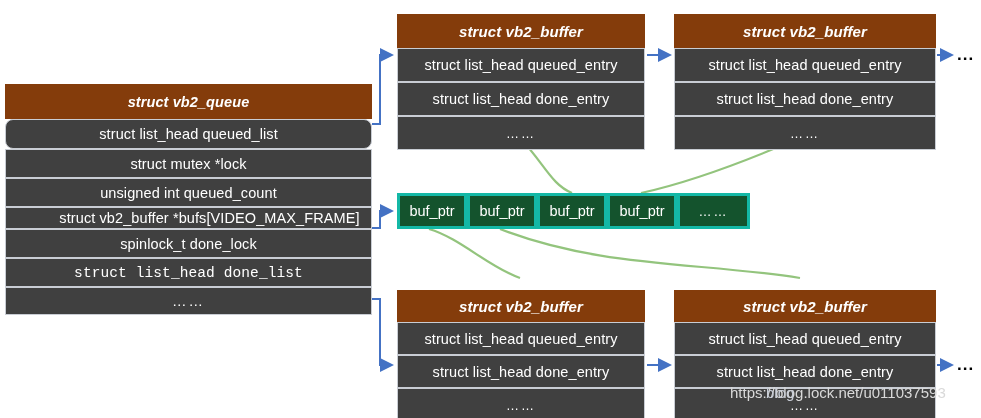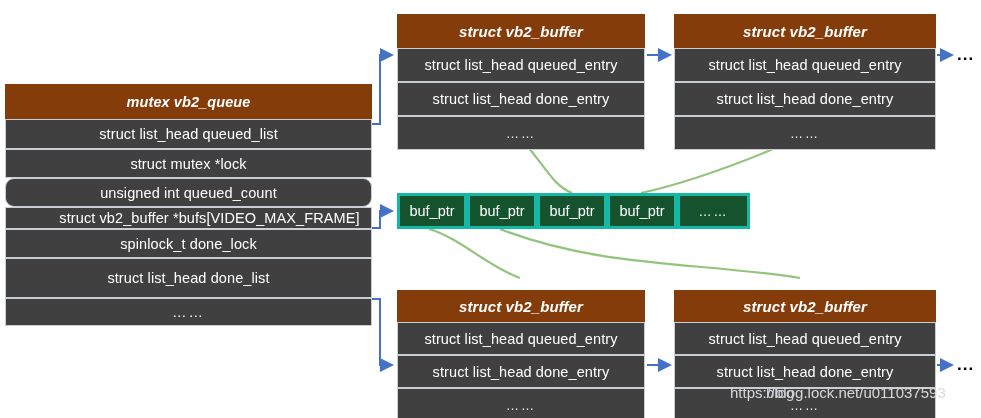--- a/index.html
+++ b/index.html
@@ -104,27 +104,27 @@
     <path d="M521,139 C545,165 552,185 572,193" fill="none" stroke="#93C47D" stroke-width="2.2"></path>
 
     <path d="M641,193 C700,180 760,155 797,139" fill="none" stroke="#93C47D" stroke-width="2.2"></path>
 
     <path d="M429,229 C460,238 490,268 520,278" fill="none" stroke="#93C47D" stroke-width="2.2"></path>
 
     <path d="M500,229 C600,268 700,262 800,278" fill="none" stroke="#93C47D" stroke-width="2.2"></path>
   </svg>
 
   <div class="box" id="queue-box" style="left:5px;top:72px;width:367px;">
-    <div class="row header" style="height:35px;">mutex vb2_queue</div>
-    <div class="row" style="height:30px;">struct list_head  queued_list</div>
+    <div class="row header" style="height:35px;">struct vb2_queue</div>
+    <div class="row" style="height:30px;border-radius:8px;">struct list_head  queued_list</div>
     <div class="row" style="height:29px;">struct mutex  *lock</div>
-    <div class="row" style="height:29px;border-radius:9px;">unsigned int  queued_count</div>
+    <div class="row" style="height:29px;">unsigned int  queued_count</div>
     <div class="row" style="height:22px;padding-left:42px;">struct vb2_buffer  *bufs[VIDEO_MAX_FRAME]</div>
     <div class="row" style="height:29px;">spinlock_t  done_lock</div>
-    <div class="row" style="height:40px;">struct list_head  done_list</div>
+    <div class="row" style="height:29px;font-family:Liberation Mono, monospace;">struct list_head  done_list</div>
     <div class="row dots" style="height:28px;">……</div>
   </div>
 
   <div class="box" style="left:397px;top:2px;width:248px;">
     <div class="row header" style="height:34px;">struct vb2_buffer</div>
     <div class="row" style="height:34px;">struct list_head  queued_entry</div>
     <div class="row" style="height:34px;">struct list_head  done_entry</div>
     <div class="row dots" style="height:34px;">……</div>
   </div>
 

